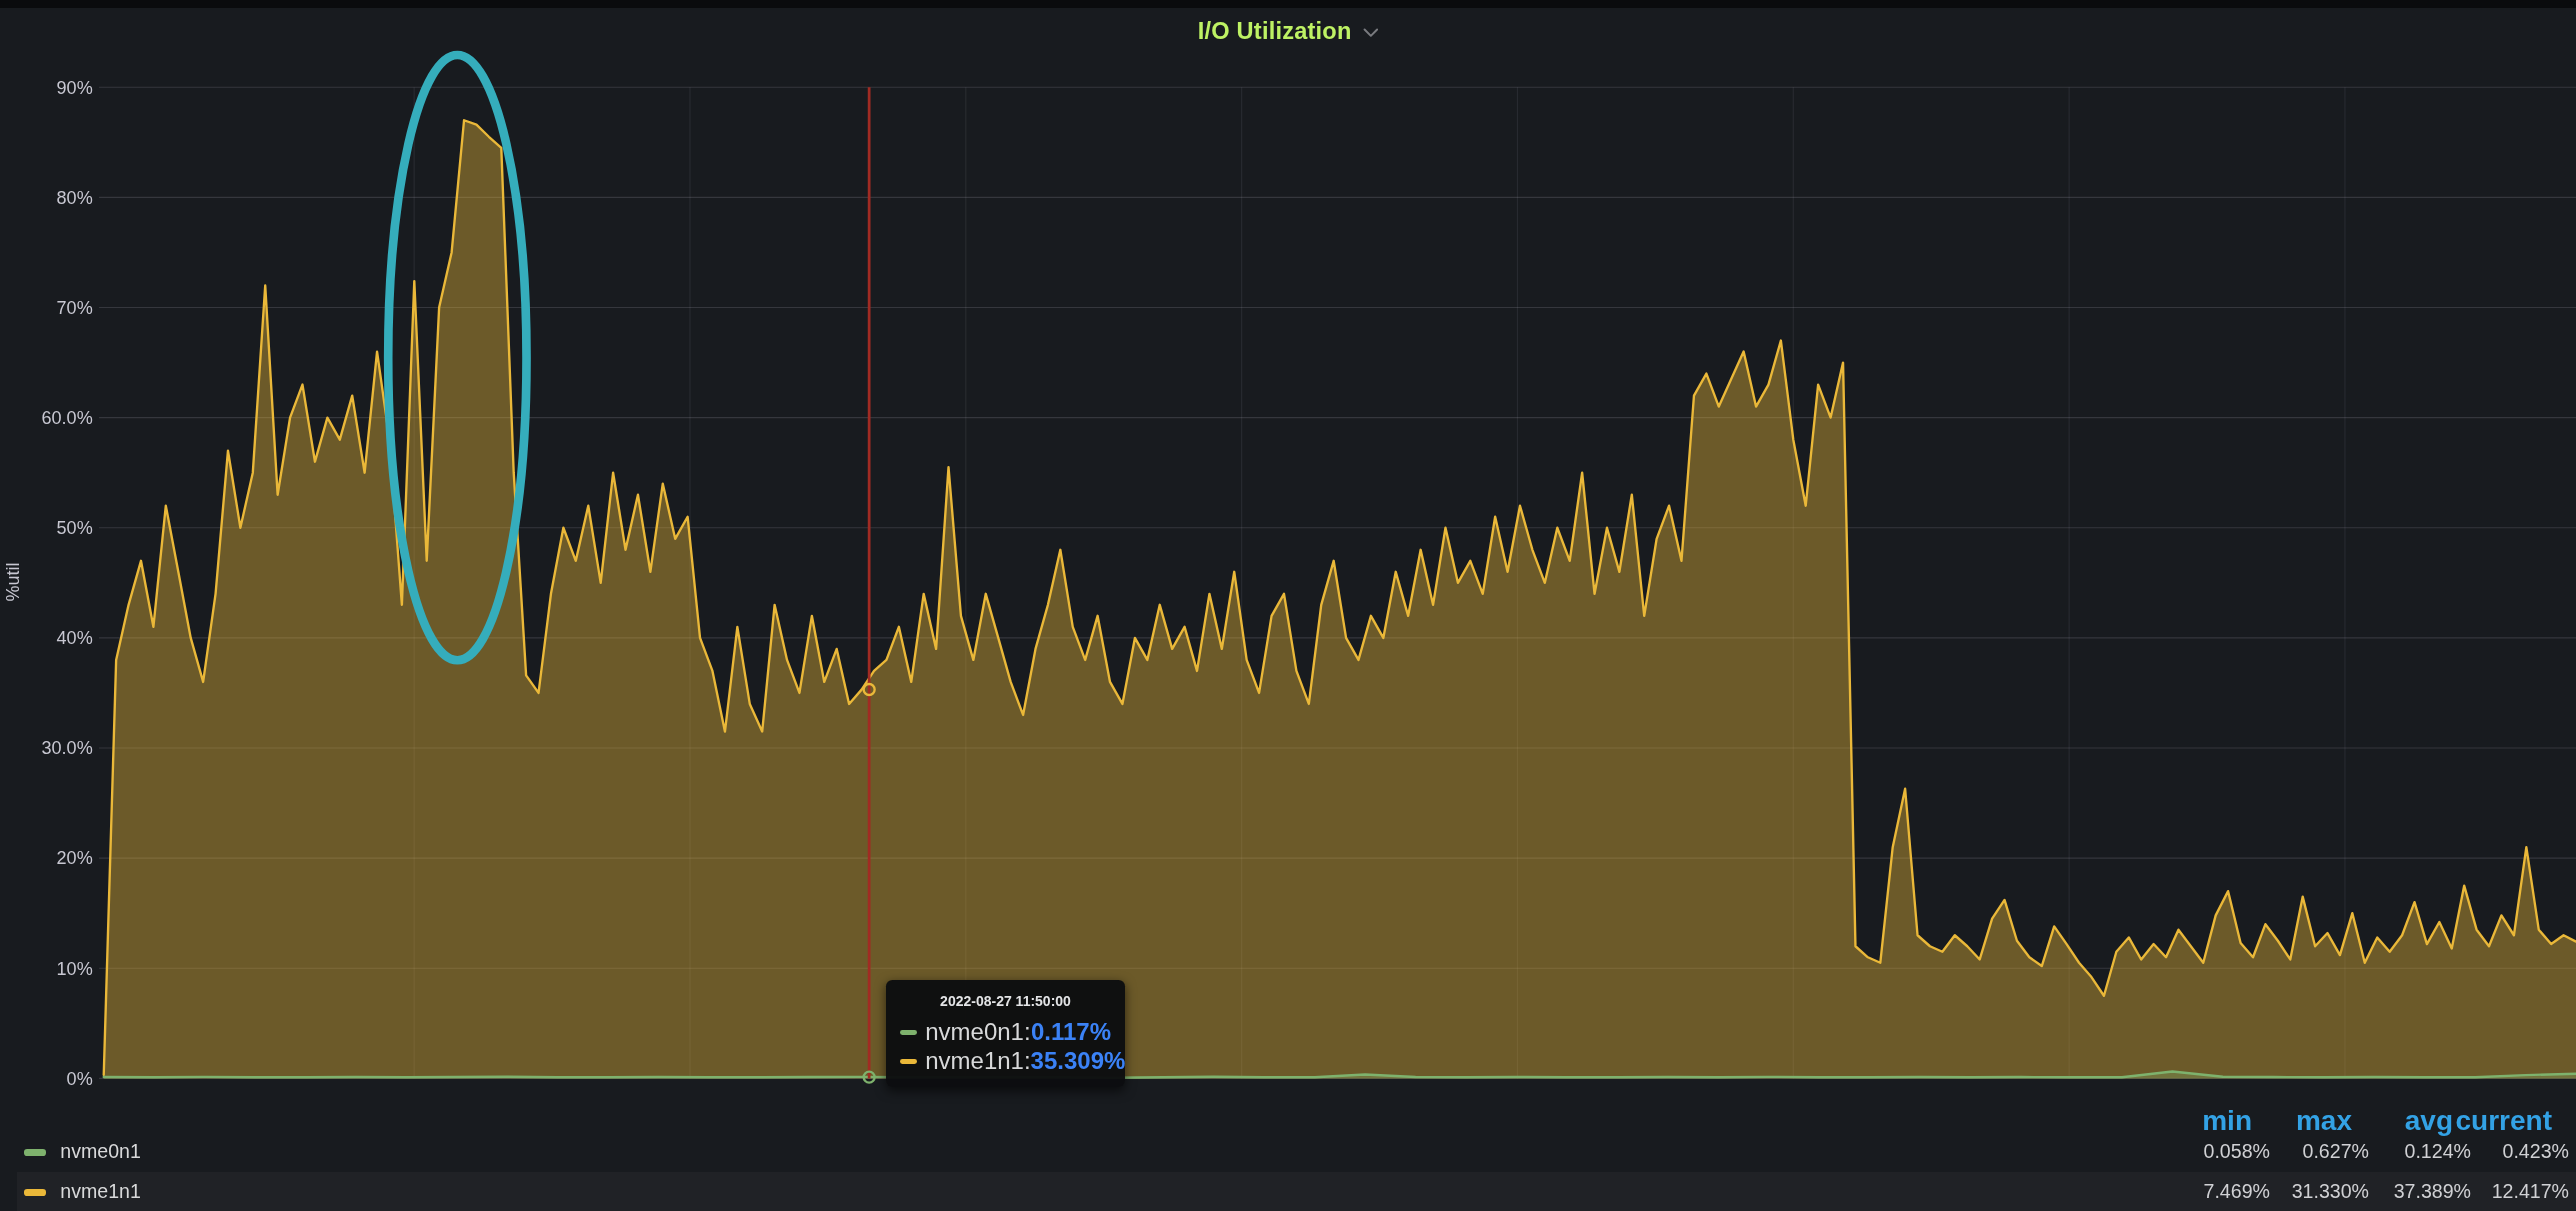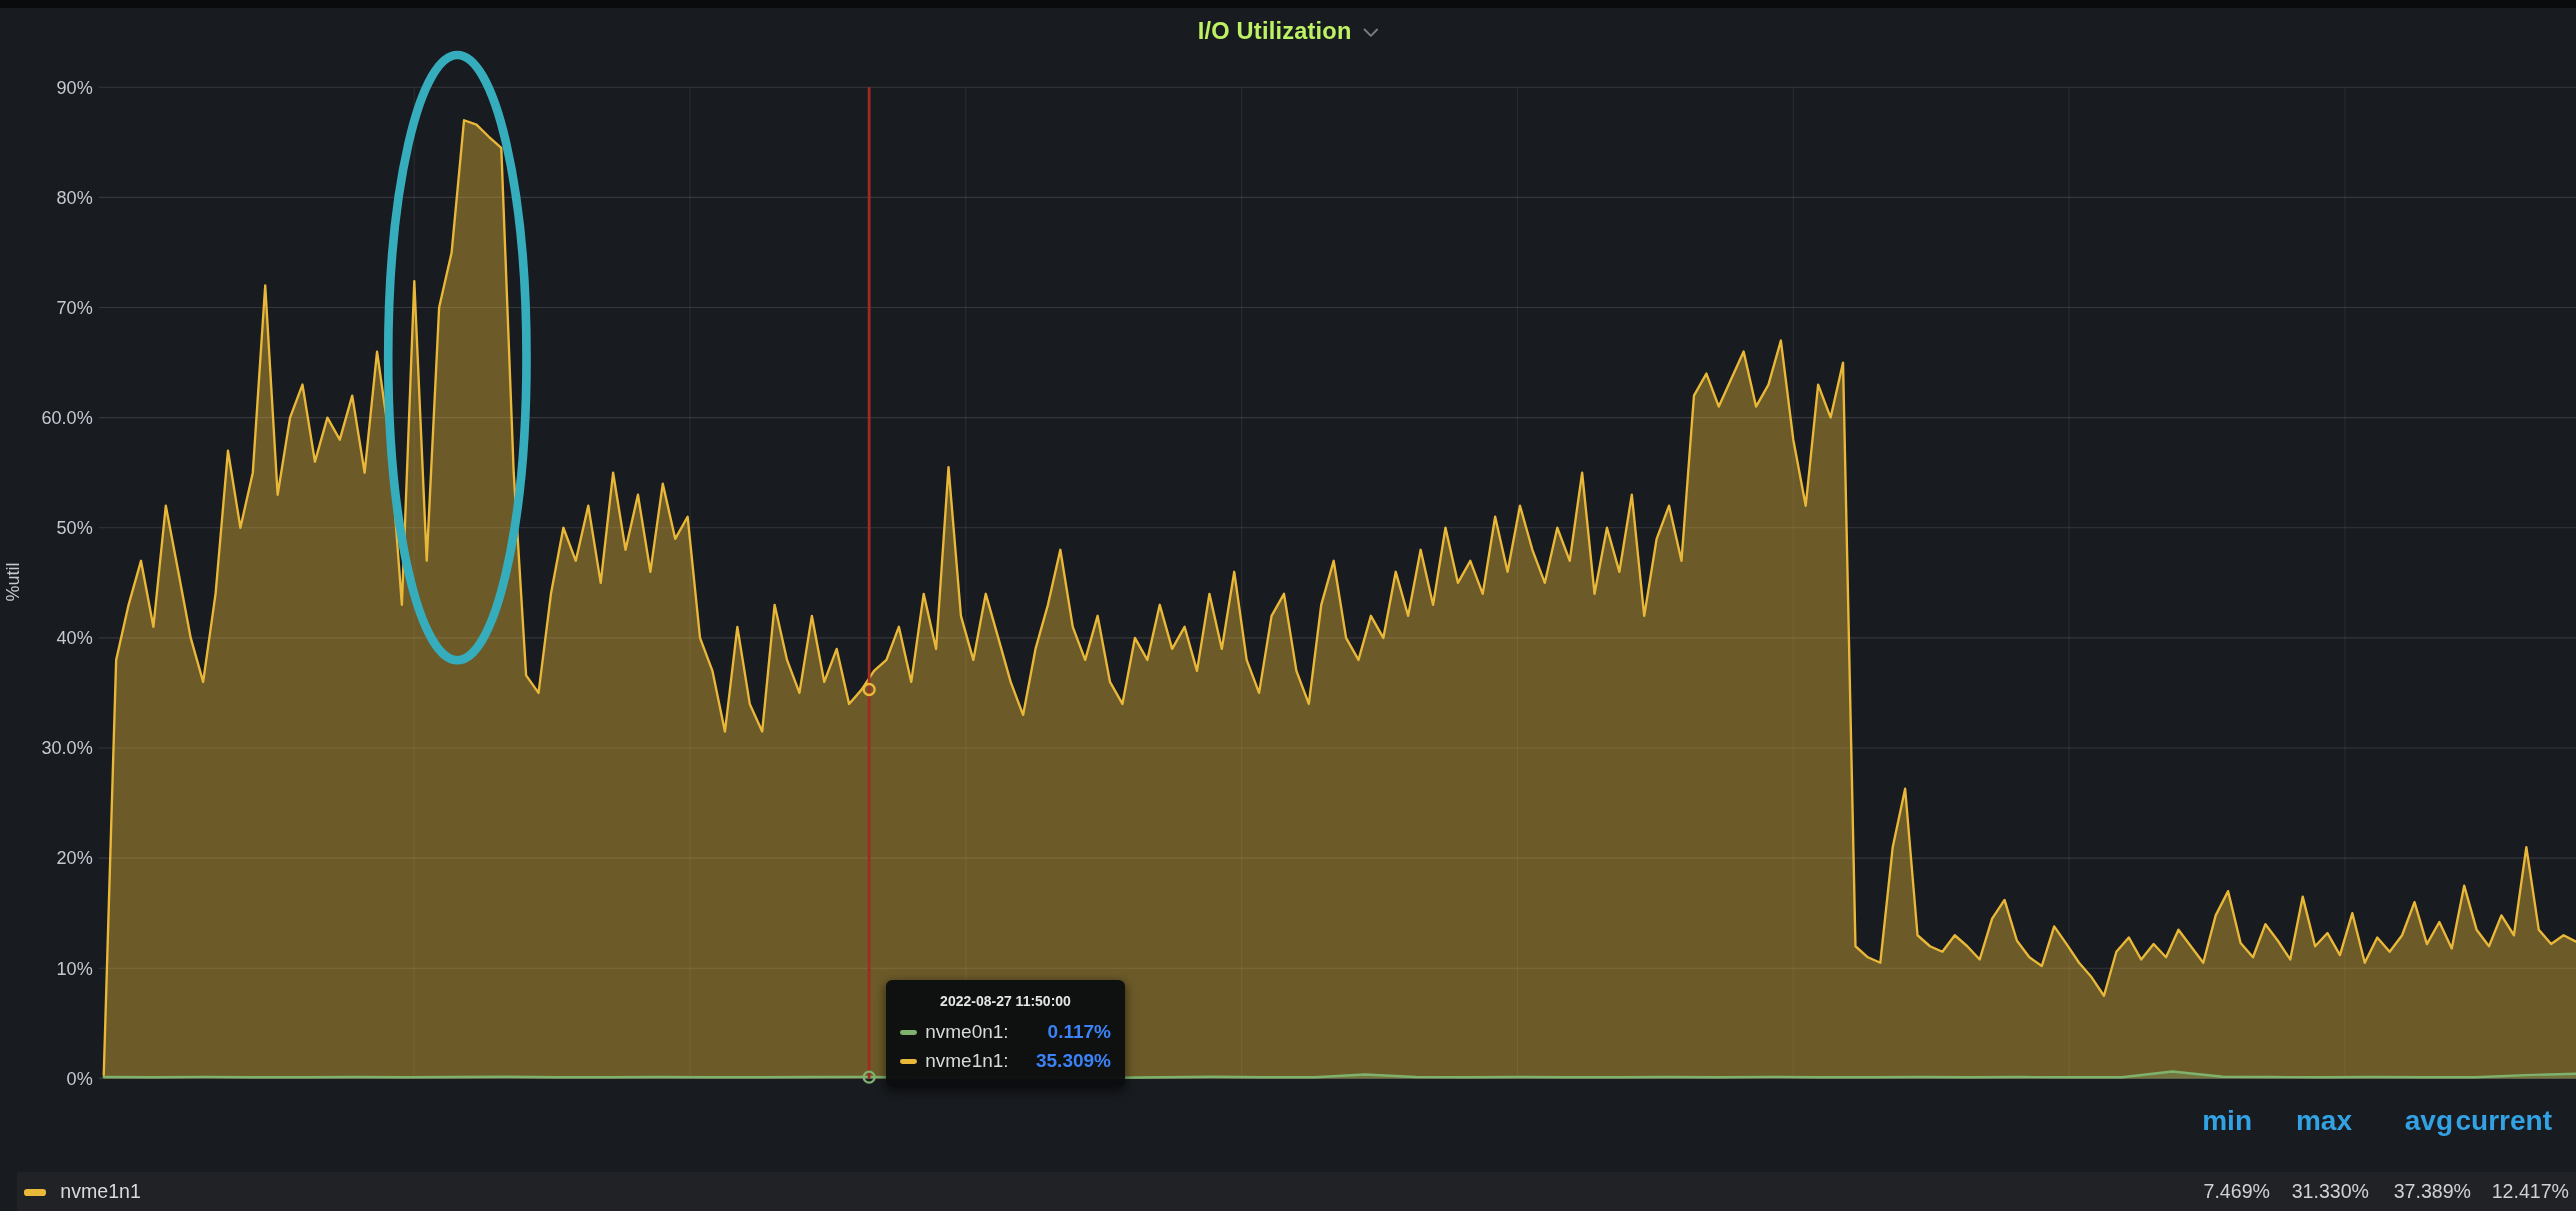--- a/index.html
+++ b/index.html
@@ -25,21 +25,21 @@
   .grid{stroke:rgba(204,204,220,0.16);stroke-width:1.5;}
   .vgrid{stroke:rgba(204,204,220,0.09);stroke-width:1.5;}
   .tick{fill:#c8c8d2;font-size:23px;text-anchor:end;font-family:"Liberation Sans",sans-serif;}
   
   .tooltip{
     position:absolute;left:886px;top:980px;width:211px;
     background:rgba(12,13,16,0.97);border-radius:6.3px;
     padding:12.6px 14px 11px 14px;z-index:5;box-shadow:0 3.1px 11px rgba(0,0,0,.6);
   }
   .tt-date{font-size:14px;font-weight:bold;text-align:center;margin-bottom:9.4px;color:#e3e4e6;}
-  .tt-row{display:flex;align-items:center;height:29px;font-size:19px;}
+  .tt-row{display:flex;align-items:center;height:29px;font-size:24px;}
   .tt-dash{width:17.3px;height:4.7px;border-radius:2.4px;margin-right:7.9px;flex:none;}
   .tt-name{color:#d8d9da;}
   .tt-val{margin-left:auto;font-weight:bold;color:#3b82f6;}
   
   .legend-header{position:absolute;left:0;right:0;top:1099px;height:35px;}
   .lg-col{
     position:absolute;font-size:28px;font-weight:bold;color:#33a2e5;cursor:pointer;
     text-align:right;top:6.3px;
   }
   .legend-row{position:absolute;left:17.3px;right:0;height:39px;cursor:pointer;}
@@ -119,20 +119,28 @@
     </div>
   </div>
 
   <div class="legend-header">
     <span class="lg-col r-min">min</span>
     <span class="lg-col r-max">max</span>
     <span class="lg-col r-avg">avg</span>
     <span class="lg-col r-cur">current</span>
   </div>
 
+  <div class="legend-row" style="top:1132px;">
+    <span class="lg-dash" style="background-color: rgb(126, 178, 109);"></span>
+    <span class="lg-name">nvme0n1</span>
+    <span class="lg-val r-min">0.058%</span>
+    <span class="lg-val r-max">0.627%</span>
+    <span class="lg-val r-avg">0.124%</span>
+    <span class="lg-val r-cur">0.423%</span>
+  </div>
 
   <div class="legend-row hl" style="top:1172px;">
     <span class="lg-dash" style="background-color: rgb(234, 184, 57);"></span>
     <span class="lg-name">nvme1n1</span>
     <span class="lg-val r-min">7.469%</span>
     <span class="lg-val r-max">31.330%</span>
     <span class="lg-val r-avg">37.389%</span>
     <span class="lg-val r-cur">12.417%</span>
   </div>
 </div>

